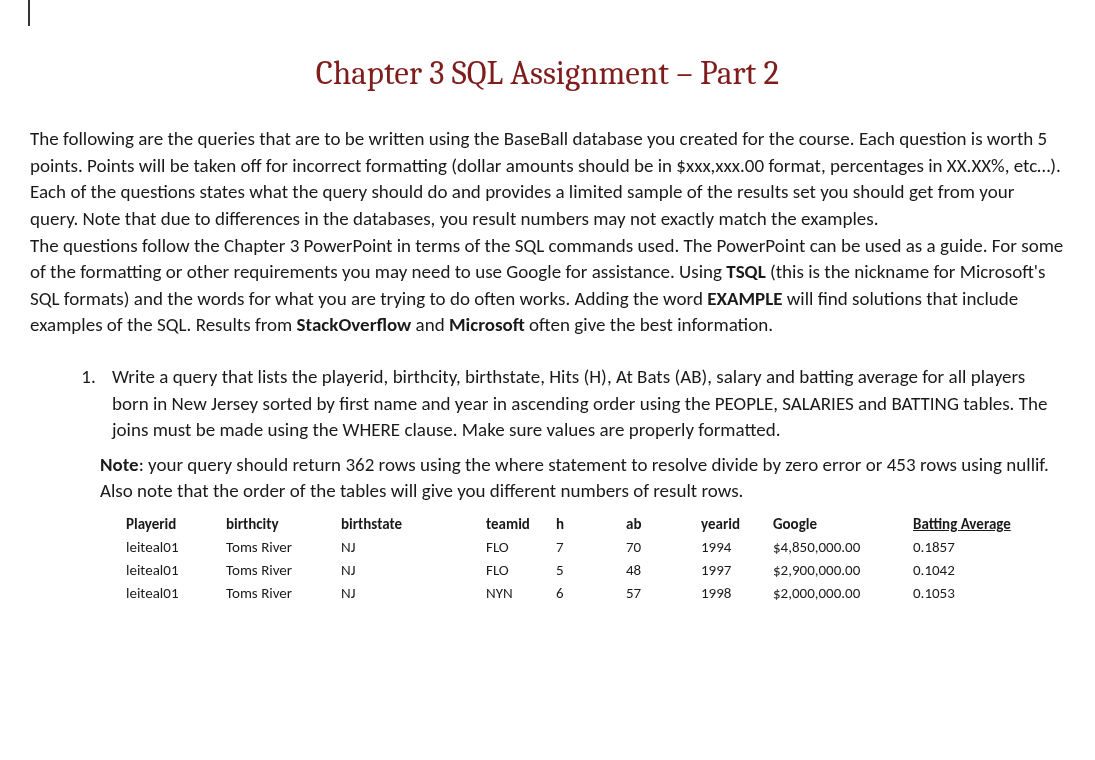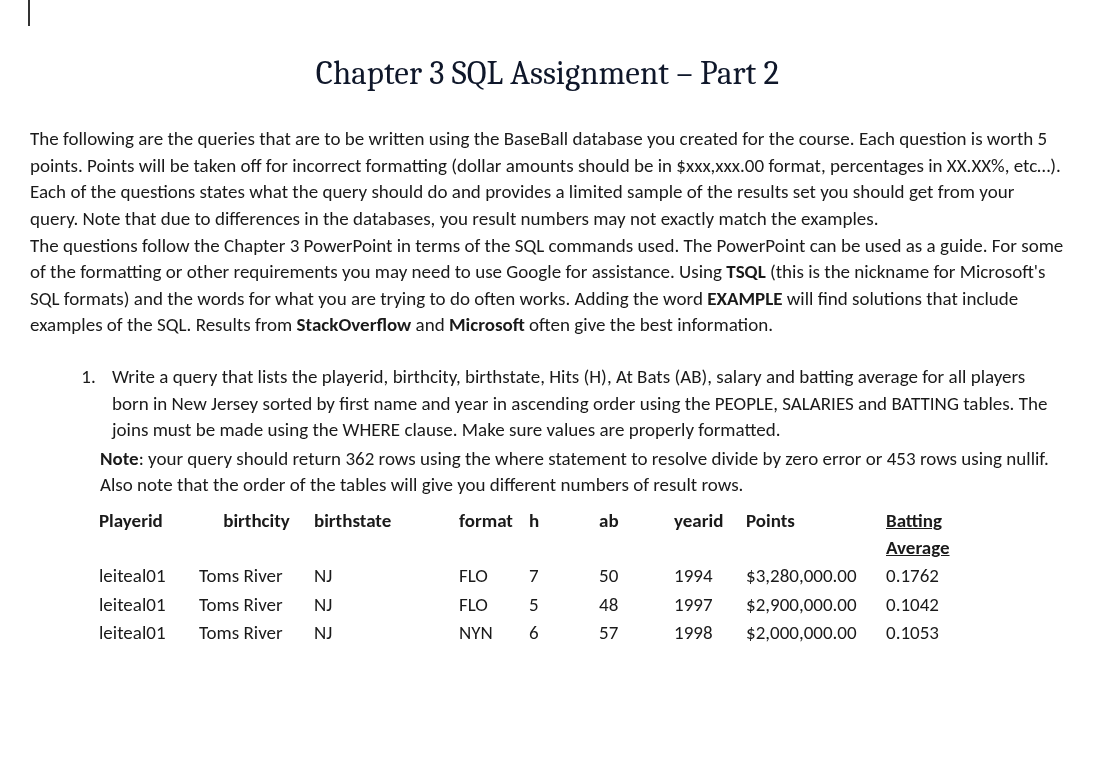--- a/index.html
+++ b/index.html
@@ -14,58 +14,58 @@
     }
     .text-cursor {
       position: absolute;
       top: 0;
       left: 28px;
       width: 2px;
       height: 26px;
       background: #333;
     }
     h1 {
-      color: #0f172a;
+      color: #7f1d1d;
       font-family: Cambria, Georgia, serif;
       font-weight: 400;
       font-size: 33px;
       text-align: center;
       margin: 50px 0 30px 0;
     }
     .body-text {
       margin-bottom: 25px;
     }
     ol {
       margin: 0;
       padding-left: 70px;
     }
     ol li {
       padding-left: 12px;
-      margin-bottom: 2px;
+      margin-bottom: 8px;
     }
     .note-block {
       margin-left: 70px;
       padding-left: 0;
       margin-bottom: 9px;
     }
     .bold { font-weight: 700; }
     table {
       border-collapse: collapse;
-      margin-left: 69px;
-      font-size: 19px;
+      margin-left: 96px;
+      font-size: 15px;
     }
     th, td {
       text-align: left;
       padding: 0 0 2px 0;
       font-weight: 400;
       vertical-align: top;
     }
     th { font-weight: 700; }
     .c-playerid { width: 100px; }
-    .c-birthcity { width: 115px; text-align: center; }
+    .c-birthcity { width: 115px; }
     .c-birthstate { width: 145px; }
     .c-teamid { width: 70px; }
     .c-h { width: 70px; }
     .c-ab { width: 75px; }
     .c-yearid { width: 72px; }
     .c-salary { width: 140px; }
     .c-batting { width: 100px; text-decoration: underline; }
   </style>
 </head>
 <body>
@@ -88,39 +88,39 @@
 <div class="note-block">
   <span class="bold">Note</span><span>: your query should return 362 rows using the where statement to resolve divide by zero error or 453 rows using nullif. Also note that the order of the tables will give you different numbers of result rows.</span>
 </div>
 
 <table>
   <thead>
     <tr>
       <th class="c-playerid">Playerid</th>
       <th class="c-birthcity">birthcity</th>
       <th class="c-birthstate">birthstate</th>
-      <th class="c-teamid">format</th>
+      <th class="c-teamid">teamid</th>
       <th class="c-h">h</th>
       <th class="c-ab">ab</th>
       <th class="c-yearid">yearid</th>
-      <th class="c-salary">Points</th>
+      <th class="c-salary">Google</th>
       <th class="c-batting">Batting Average</th>
     </tr>
   </thead>
   <tbody>
     <tr>
       <td>leiteal01</td>
       <td>Toms River</td>
       <td>NJ</td>
       <td>FLO</td>
       <td>7</td>
-      <td>50</td>
+      <td>70</td>
       <td>1994</td>
-      <td>$3,280,000.00</td>
-      <td>0.1762</td>
+      <td>$4,850,000.00</td>
+      <td>0.1857</td>
     </tr>
     <tr>
       <td>leiteal01</td>
       <td>Toms River</td>
       <td>NJ</td>
       <td>FLO</td>
       <td>5</td>
       <td>48</td>
       <td>1997</td>
       <td>$2,900,000.00</td>

